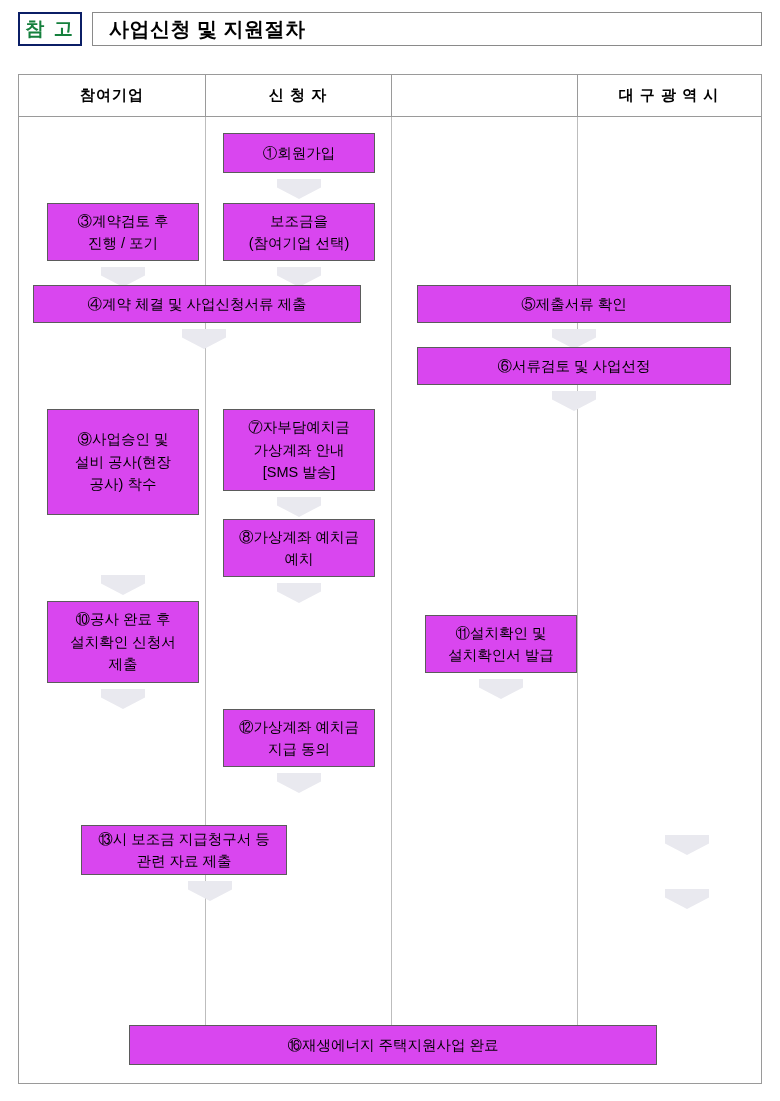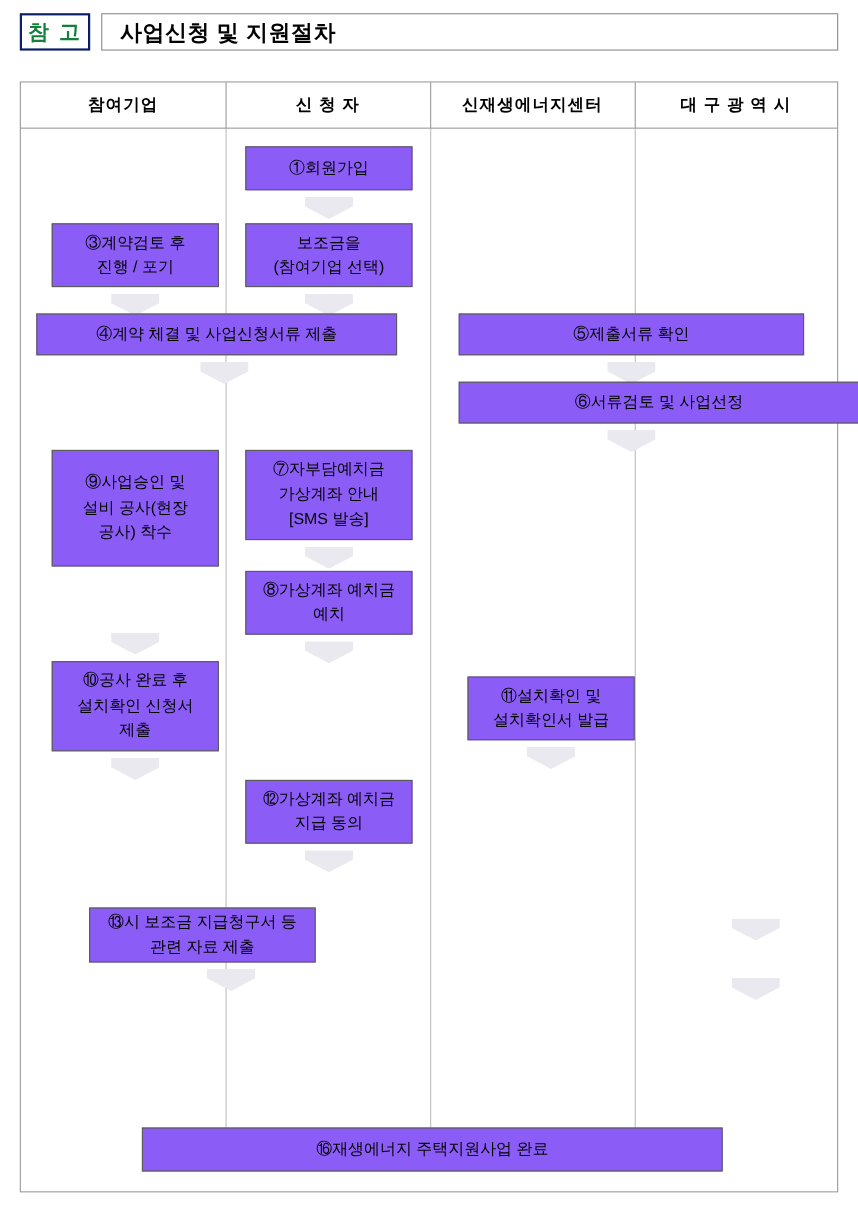--- a/index.html
+++ b/index.html
@@ -104,21 +104,21 @@
     width: 0;
     border-left: 1px solid #9a9a9a;
     height: 42px;
   }
 
   
   .node {
     position: absolute;
     border: 1px solid #5b5b5b;
     box-sizing: border-box;
-    background: #8b5cf6;
+    background: #d946ef;
     display: flex;
     flex-direction: column;
     align-items: center;
     justify-content: center;
     text-align: center;
     font-size: 14.5px;
     line-height: 1.55;
     padding: 6px 4px;
     white-space: pre-line;
   }
@@ -140,21 +140,20 @@
   <div id="title-box">
     <span id="title-text">사업신청 및 지원절차</span>
   </div>
 </div>
 
 <div id="chart">
 
   <div id="head-row">
     <div class="col-head" style="left:0px;width:186px;">참여기업</div>
     <div class="col-head" style="left:186px;width:186px;">신 청 자</div>
-    <div class="col-head" style="left:372px;width:186px;">신재생에너지센터</div>
     <div class="col-head" style="left:558px;width:184px;">대 구 광 역 시</div>
   </div>
   <div class="headline" style="left:186px;"></div>
   <div class="headline" style="left:372px;"></div>
   <div class="headline" style="left:558px;"></div>
 
   <div class="vline" style="left:186px;"></div>
   <div class="vline" style="left:372px;"></div>
   <div class="vline" style="left:558px;"></div>
 
@@ -168,21 +167,21 @@
 진행 / 포기</div>
   <div class="arrow" style="left:82px;top:192px;"></div>
   <div class="arrow" style="left:258px;top:192px;"></div>
 
   <div class="node" style="left:14px;top:210px;width:328px;height:38px;">④계약 체결 및 사업신청서류 제출</div>
 
   <div class="node" style="left:398px;top:210px;width:314px;height:38px;">⑤제출서류 확인</div>
   <div class="arrow" style="left:533px;top:254px;"></div>
   <div class="arrow" style="left:163px;top:254px;"></div>
 
-  <div class="node" style="left:398px;top:272px;width:364px;height:38px;">⑥서류검토 및 사업선정</div>
+  <div class="node" style="left:398px;top:272px;width:314px;height:38px;">⑥서류검토 및 사업선정</div>
   <div class="arrow" style="left:533px;top:316px;"></div>
 
   <div class="node" style="left:204px;top:334px;width:152px;height:82px;">⑦자부담예치금
 가상계좌 안내
 [SMS 발송]</div>
   <div class="arrow" style="left:258px;top:422px;"></div>
 
   <div class="node" style="left:204px;top:444px;width:152px;height:58px;">⑧가상계좌 예치금
 예치</div>
   <div class="arrow" style="left:258px;top:508px;"></div>

